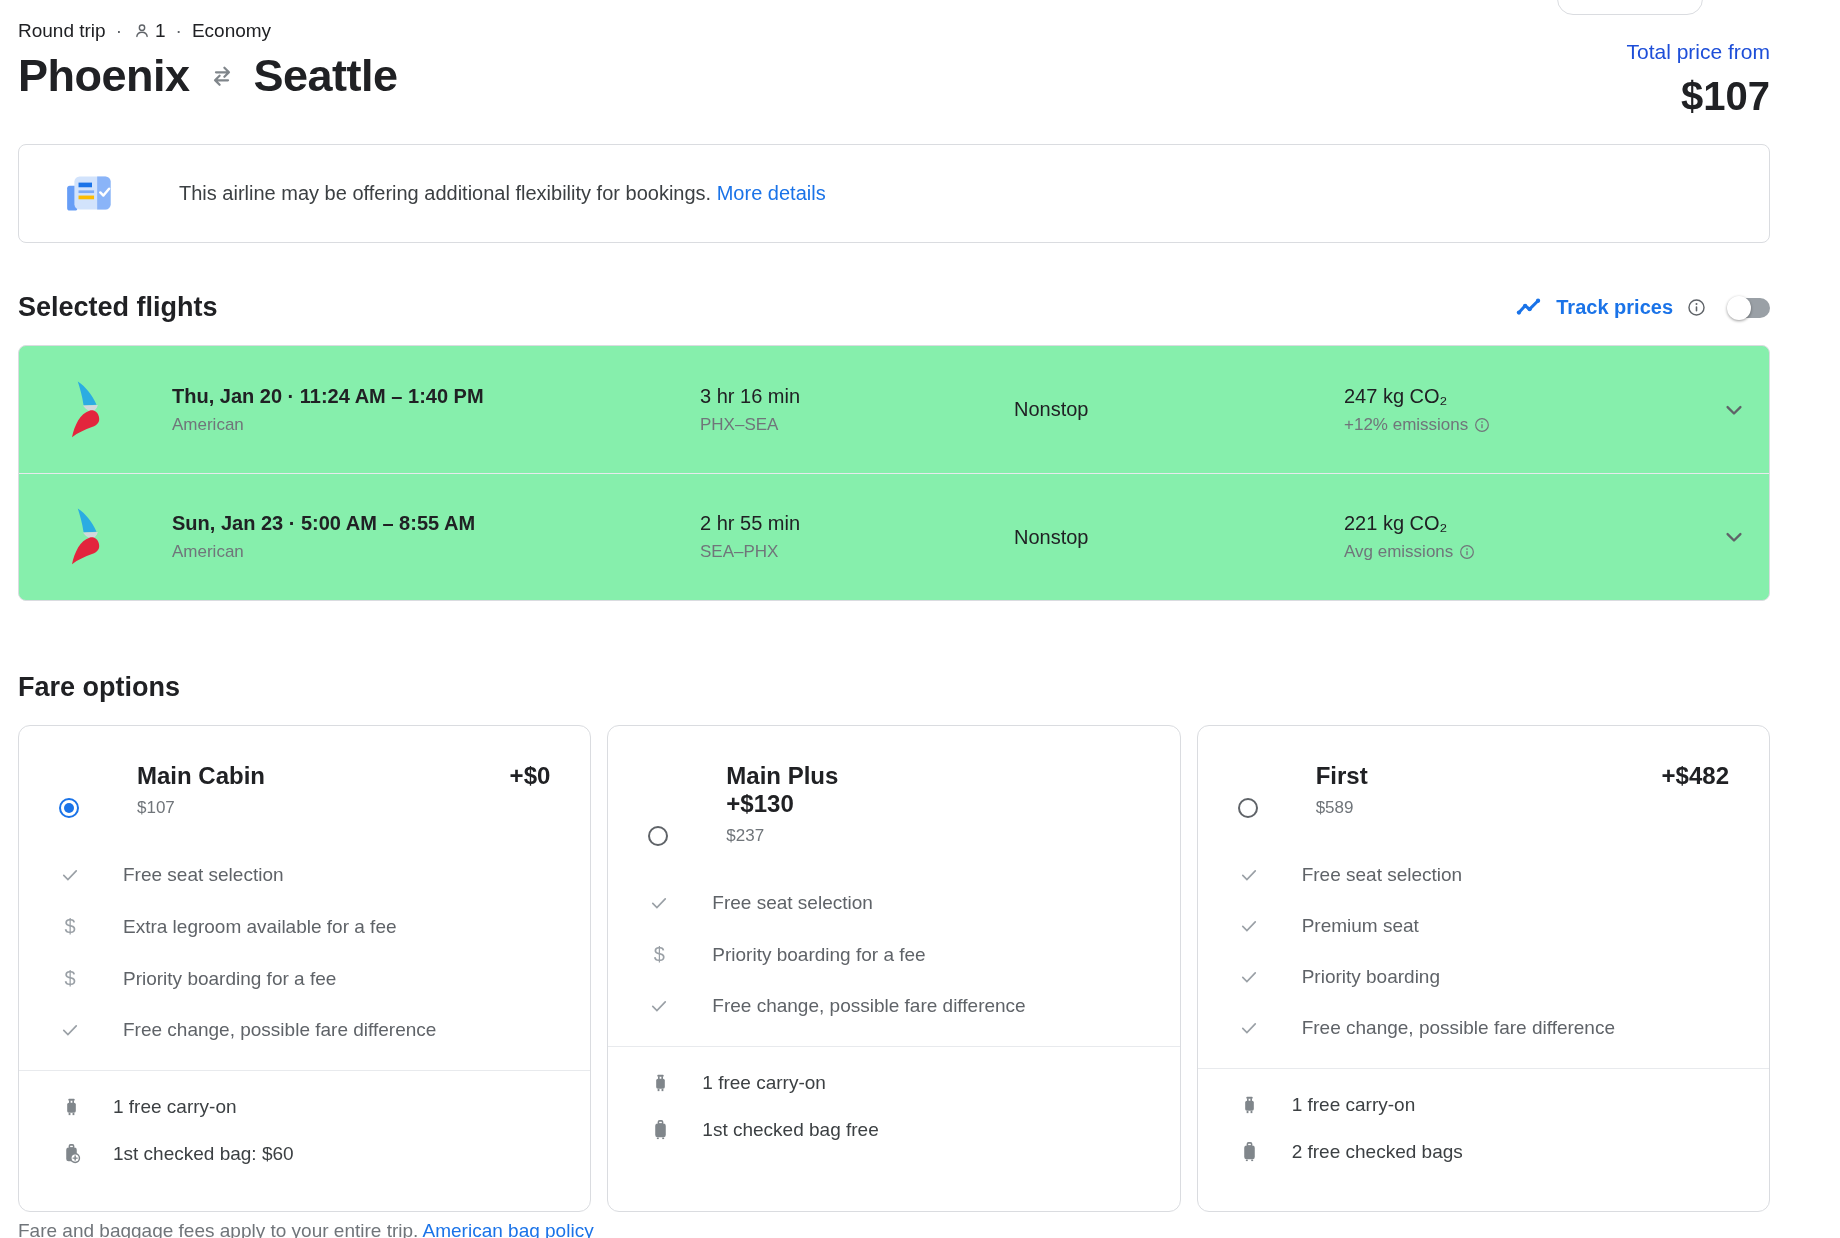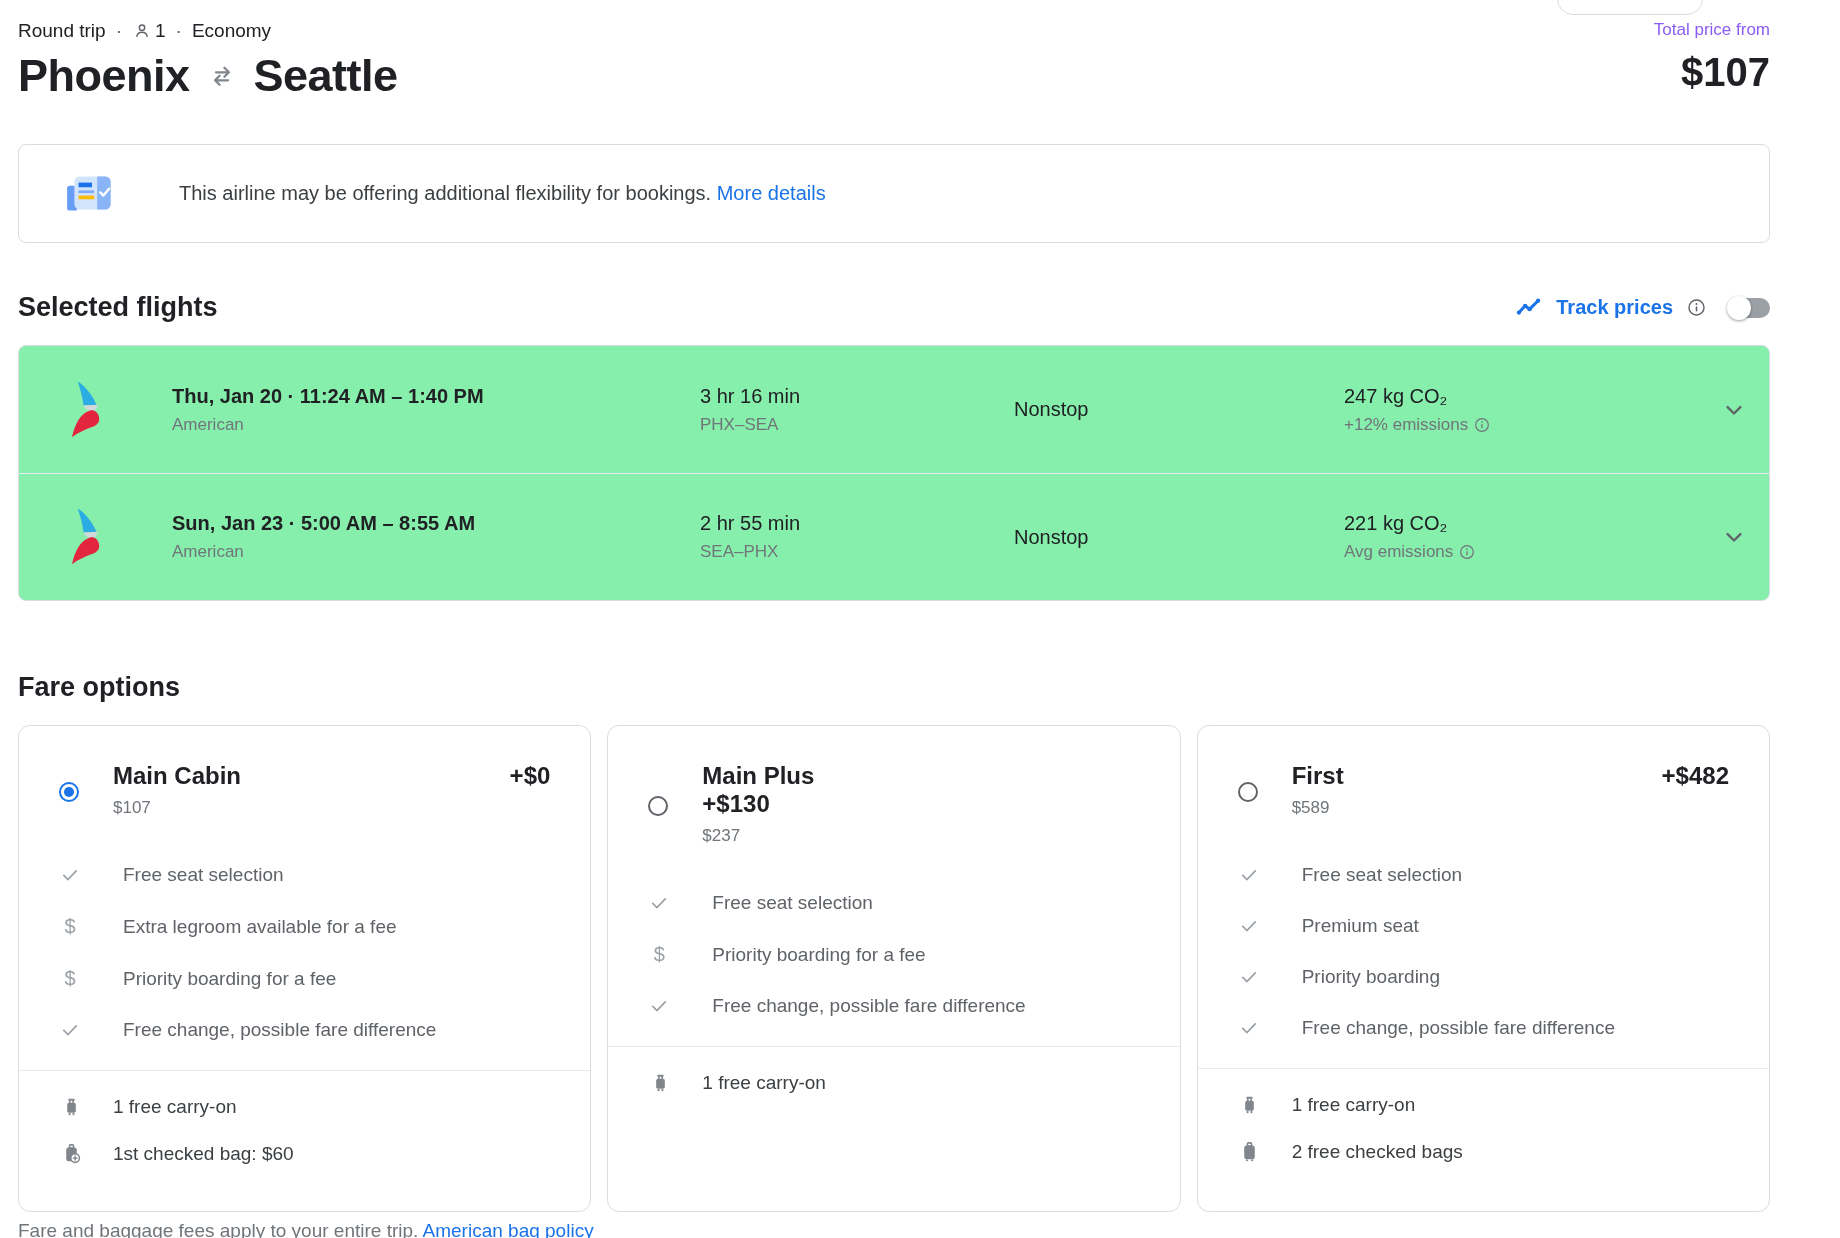--- a/index.html
+++ b/index.html
@@ -16,21 +16,21 @@
     position:absolute; top:-17px; right:137px; width:146px; height:32px;
     border:1px solid #dadce0; border-radius:16px; background:#fff;
   }
   .hdr { position:relative; padding-top:20px; }
   .hdr-line1 { display:flex; align-items:center; font-size:19px; color:#202124; }
   .hdr-line1 .sep { color:#5f6368; margin:0 10px; }
   .pax { display:inline-flex; align-items:center; gap:3px; }
   .hdr-route { display:flex; align-items:center; gap:16px; margin-top:8px; }
   .hdr-route h1 { font-size:45px; font-weight:700; letter-spacing:-0.5px; }
   .price-block { position:absolute; top:20px; right:0; text-align:right; }
-  .price-label { font-size:17px; color:#8b5cf6; }
+  .price-label { font-size:21px; color:#1d4ed8;margin-top:20px; }
   .price-value { font-size:40px; font-weight:700; margin-top:10px; }
 
   
   .banner {
     margin-top:42px; height:99px; border:1px solid #dadce0; border-radius:8px;
     display:flex; align-items:center; padding-left:44px; gap:58px;
   }
   .banner-text { font-size:20px; color:#3c4043; }
   .link { color:#1a73e8; text-decoration:none; cursor:pointer; }
 
@@ -59,21 +59,21 @@
   .f-sub { font-size:17px; color:#70757a; margin-top:7px; display:flex; align-items:center; gap:6px; }
   .f-main { font-size:20px; color:#202124; }
 
   
   .fare-title { margin-top:71px; font-size:27px; font-weight:700; }
   .fare-row { margin-top:22px; display:flex; gap:16px; }
   .fare-card {
     flex:1; height:487px; border:1px solid #dadce0; border-radius:12px;
     padding:36px 40px 0 40px; cursor:pointer; background:#fff;
   }
-  .fc-head { display:flex; align-items:center; }
+  .fc-head { display:flex; align-items:flex-end;gap:24px; }
   .radio { width:20px; height:20px; border-radius:50%; flex:none; margin-top:3px; position:relative; }
   .radio.sel { border:2px solid #1a73e8; }
   .radio.sel::after { content:""; position:absolute; inset:3px; border-radius:50%; background:#1a73e8; }
   .radio.unsel { border:2px solid #5f6368; }
   .fc-titles { margin-left:34px; flex:1; }
   .fc-name { font-size:24px; font-weight:600; }
   .fc-price { font-size:17px; color:#70757a; margin-top:8px; }
   .fc-delta { font-size:24px; font-weight:600; }
   .fc-features { margin-top:46px; }
   .feat { display:flex; align-items:center; margin-bottom:29px; }
@@ -369,20 +369,31 @@
                 <rect x="8.6" y="4" width="6.8" height="2" rx="1" fill="#80868b"></rect>
                 <rect x="9.4" y="5.5" width="1.7" height="3" fill="#80868b"></rect>
                 <rect x="12.9" y="5.5" width="1.7" height="3" fill="#80868b"></rect>
                 <rect x="7.5" y="8" width="9" height="10.6" rx="1.8" fill="#80868b"></rect>
                 <rect x="9" y="18.8" width="1.9" height="2.2" fill="#80868b"></rect>
                 <rect x="13.1" y="18.8" width="1.9" height="2.2" fill="#80868b"></rect>
               </svg>
           </span>
           <span class="bag-tx">1 free carry-on</span>
         </div>
+        <div class="bag">
+          <span class="bag-ic">
+            <svg width="23" height="23" viewBox="0 0 24 24">
+                <rect x="9.8" y="3" width="4.4" height="3.4" rx="1.2" fill="none" stroke="#80868b" stroke-width="1.6"></rect>
+                <rect x="6.5" y="5.8" width="11" height="14.4" rx="2.4" fill="#80868b"></rect>
+                <rect x="8.2" y="20.4" width="2" height="1.6" fill="#80868b"></rect>
+                <rect x="13.8" y="20.4" width="2" height="1.6" fill="#80868b"></rect>
+              </svg>
+          </span>
+          <span class="bag-tx">1st checked bag free</span>
+        </div>
       </div>
     </div>
 
     <div class="fare-card">
       <div class="fc-head">
         <span class="radio unsel"></span>
         <div class="fc-titles">
           <div style="display:flex; justify-content:space-between;">
             <span class="fc-name">First</span>
             <span class="fc-delta">+$482</span>

